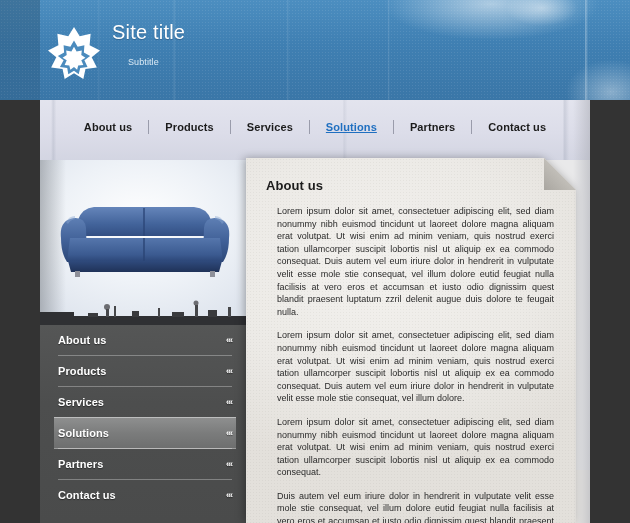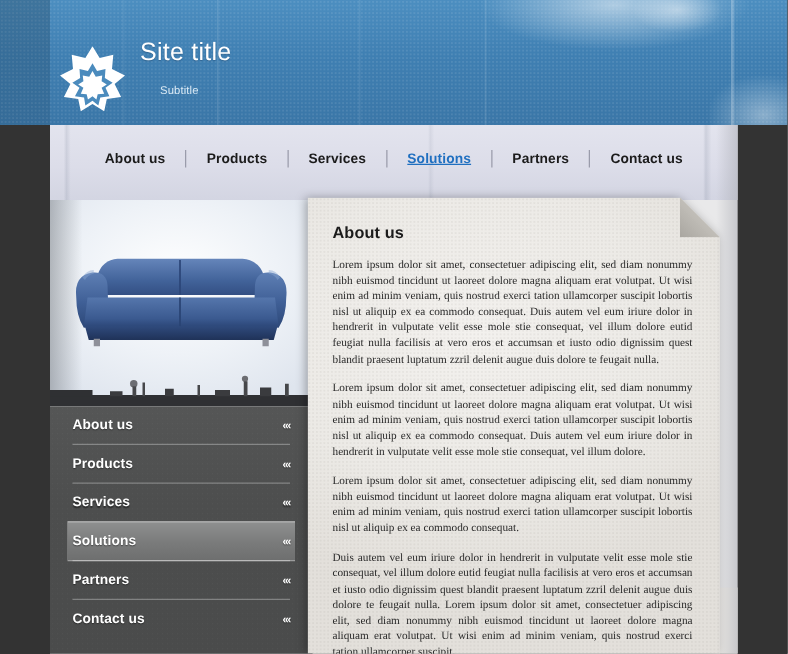--- a/index.html
+++ b/index.html
@@ -73,21 +73,21 @@
     position: absolute;
     left: 0; top: 0; width: 40px; height: 100px;
     background: linear-gradient(180deg, rgba(40,40,40,.22), rgba(40,40,40,.10));
     z-index: 3;
     mix-blend-mode: multiply;
   }
 
   .brand {
     position: absolute;
     left: 48px;
-    top: 32px;
+    top: 22px;
     display: flex;
     align-items: center;
     gap: 12px;
     z-index: 5;
   }
   .logo-mark { width: 52px; height: 52px; display: block; }
   .brand-text { line-height: 1; }
   .site-title {
     color: #ffffff;
     font-size: 20px;
@@ -274,27 +274,26 @@
     box-sizing: border-box;
   }
   .panel-title {
     margin: 0 0 12px 0;
     font-size: 13px;
     font-weight: bold;
     color: #1c1c1c;
     letter-spacing: .1px;
   }
   .panel-p {
-    margin: 0 0 11px 0;
+    margin: 0 0 11px 11px;
     font-size: 9px;
     line-height: 12.6px;
     color: #2a2a2a;
     text-align: justify;
     letter-spacing: 0;
-    font-family: Liberation Serif, serif;
   }
 
   
   .bottom-strip {
     position: absolute;
     left: 250px;
     top: 470px;
     width: 340px;
     height: 53px;
     background: #eceae6;

